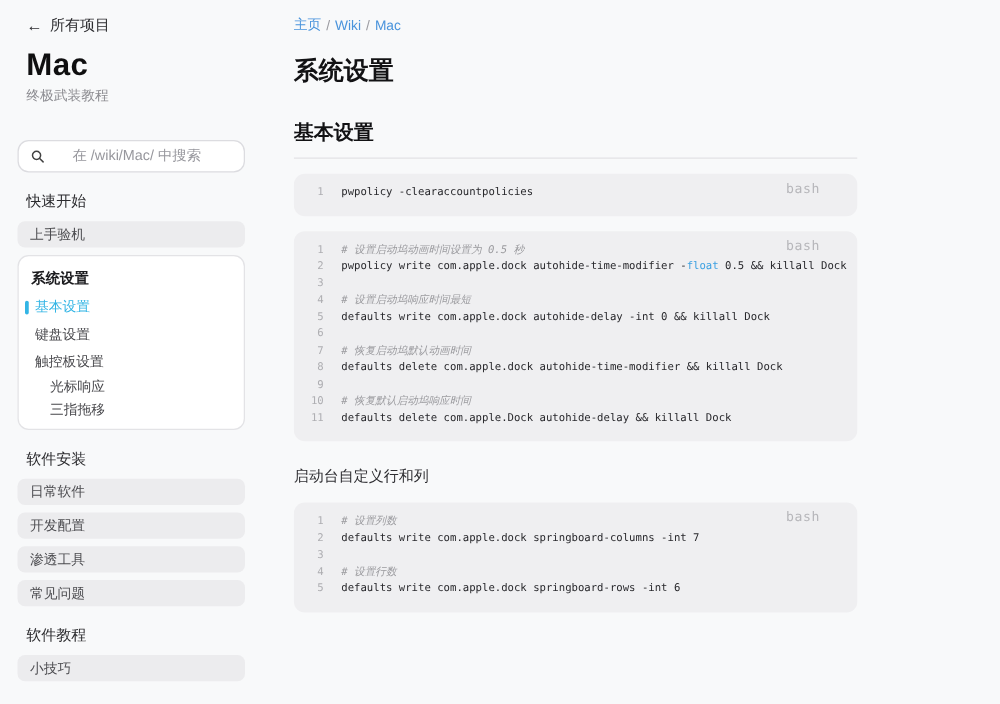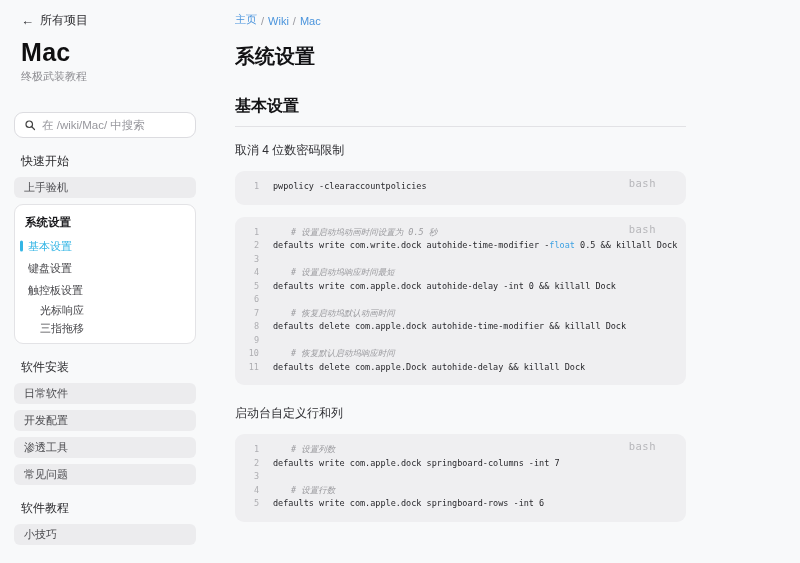--- a/index.html
+++ b/index.html
@@ -6,21 +6,21 @@
   html,body { width:800px; height:563px; overflow:hidden; }
   body { background:#f8f9fa; font-family:"Liberation Sans",sans-serif; -webkit-font-smoothing:antialiased; }
   .app { position:relative; width:800px; height:563px; }
 
   
   .sidebar { position:absolute; left:14px; top:12px; width:182px; }
   .back { display:flex; align-items:center; gap:6px; font-size:12px; color:#2d2d30; text-decoration:none; margin-left:7px; cursor:pointer; }
   .back .arrow { font-size:13px; line-height:1; }
   .proj-title { font-size:25px; font-weight:800; color:#0f0f10; margin:9px 0 2px 7px; letter-spacing:.3px; }
   .proj-sub { font-size:11px; color:#8d8d92; margin-left:7px; }
-  .search { margin-top:28px; height:26px; background:#ffffff; border:1px solid #dcdce0; border-radius:9px; display:flex; align-items:center; gap:6px; padding:0 9px; cursor:text; }
+  .search { margin-top:28px; height:26px; background:#ffffff; border:1px solid #dcdce0; border-radius:9px; display:flex; align-items:center; gap:22px; padding:0 9px; cursor:text; }
   .search svg { flex:none; }
   .search input { border:none; outline:none; background:transparent; font-size:11.5px; color:#333; width:100%; font-family:"Liberation Sans",sans-serif; }
   .search input::placeholder { color:#97979d; }
   .group-label { font-size:12px; color:#2b2b2e; margin:15px 7px 7px; font-weight:500; }
   .pill { height:21px; background:#ececee; border-radius:6px; display:flex; align-items:center; padding:0 10px; font-size:11px; color:#4c4c50; margin-bottom:6px; cursor:pointer; }
   .card { background:#ffffff; border:1px solid #e3e3e6; border-radius:9px; padding:3px 0 6px; margin-bottom:6px; }
   .card-title { font-size:11.5px; font-weight:700; color:#1b1b1e; padding:7px 10px 5px; cursor:pointer; }
   .card-item { position:relative; font-size:11px; color:#48484c; padding:5px 10px 5px 13px; line-height:12px; cursor:pointer; }
   .card-item.active { color:#33b5e5; }
   .active-bar { position:absolute; left:5px; top:50%; transform:translateY(-50%); width:3px; height:11px; background:#33b5e5; border-radius:2px; }
@@ -33,21 +33,21 @@
   .crumb-sep { color:#9a9aa0; }
   .updated { font-size:11px; color:#8f8f94; margin-top:3px; }
   .page-title { font-size:20px; font-weight:700; color:#121214; margin-top:16px; }
   .section-title { font-size:16px; font-weight:700; color:#121214; margin-top:26px; padding-bottom:9px; border-bottom:1px solid #e2e2e5; }
   .intro { font-size:12px; color:#2f2f33; margin-top:15px; }
   .code { position:relative; background:#efeff1; border-radius:9px; padding:9px 6px 11px 10px; margin-top:12px; font-family:"DejaVu Sans Mono",monospace; }
   .lang { position:absolute; top:6px; right:30px; font-size:10.5px; color:#b6b6ba; letter-spacing:.5px; }
   .cline { display:flex; height:13.5px; line-height:13.5px; font-size:8.5px; }
   .ln { width:14px; text-align:right; color:#aeaeb2; flex:none; margin-right:14px; user-select:none; }
   .lc { white-space:pre; color:#28282c; }
-  .cline.comment .lc { color:#9b9b9f; font-style:italic;margin-left:18px; }
+  .cline.comment .lc { color:#9b9b9f; font-style:italic; }
   .kw { color:#3da1e2;margin-top:23px; }
 </style>
 </head>
 <body>
 
 <div class="app">
 
   <aside class="sidebar">
     <a class="back">
       <span class="arrow">←</span>
@@ -94,38 +94,37 @@
       <a>主页</a>
       <span class="crumb-sep">/</span>
       <a>Wiki</a>
       <span class="crumb-sep">/</span>
       <a>Mac</a>
     </nav>
 
     <h1 class="page-title">系统设置</h1>
     <h2 class="section-title">基本设置</h2>
 
-    <p class="intro">取消 4 位数密码限制</p>
     <div class="code">
       <span class="lang">bash</span>
       <div class="cline">
           <span class="ln">1</span>
           <span class="lc">pwpolicy -clearaccountpolicies</span>
         </div>
     </div>
 
     <div class="code">
       <span class="lang">bash</span>
       <div class="cline comment">
           <span class="ln">1</span>
           <span class="lc"># 设置启动坞动画时间设置为 0.5 秒</span>
         </div>
       <div class="cline">
           <span class="ln">2</span>
-          <span class="lc"><span>defaults write com.write.dock autohide-time-modifier -</span><span class="kw">float</span><span> 0.5 &amp;&amp; killall Dock</span></span>
+          <span class="lc"><span>pwpolicy write com.apple.dock autohide-time-modifier -</span><span class="kw">float</span><span> 0.5 &amp;&amp; killall Dock</span></span>
         </div>
       <div class="cline">
           <span class="ln">3</span>
           <span class="lc"></span>
         </div>
       <div class="cline comment">
           <span class="ln">4</span>
           <span class="lc"># 设置启动坞响应时间最短</span>
         </div>
       <div class="cline">

